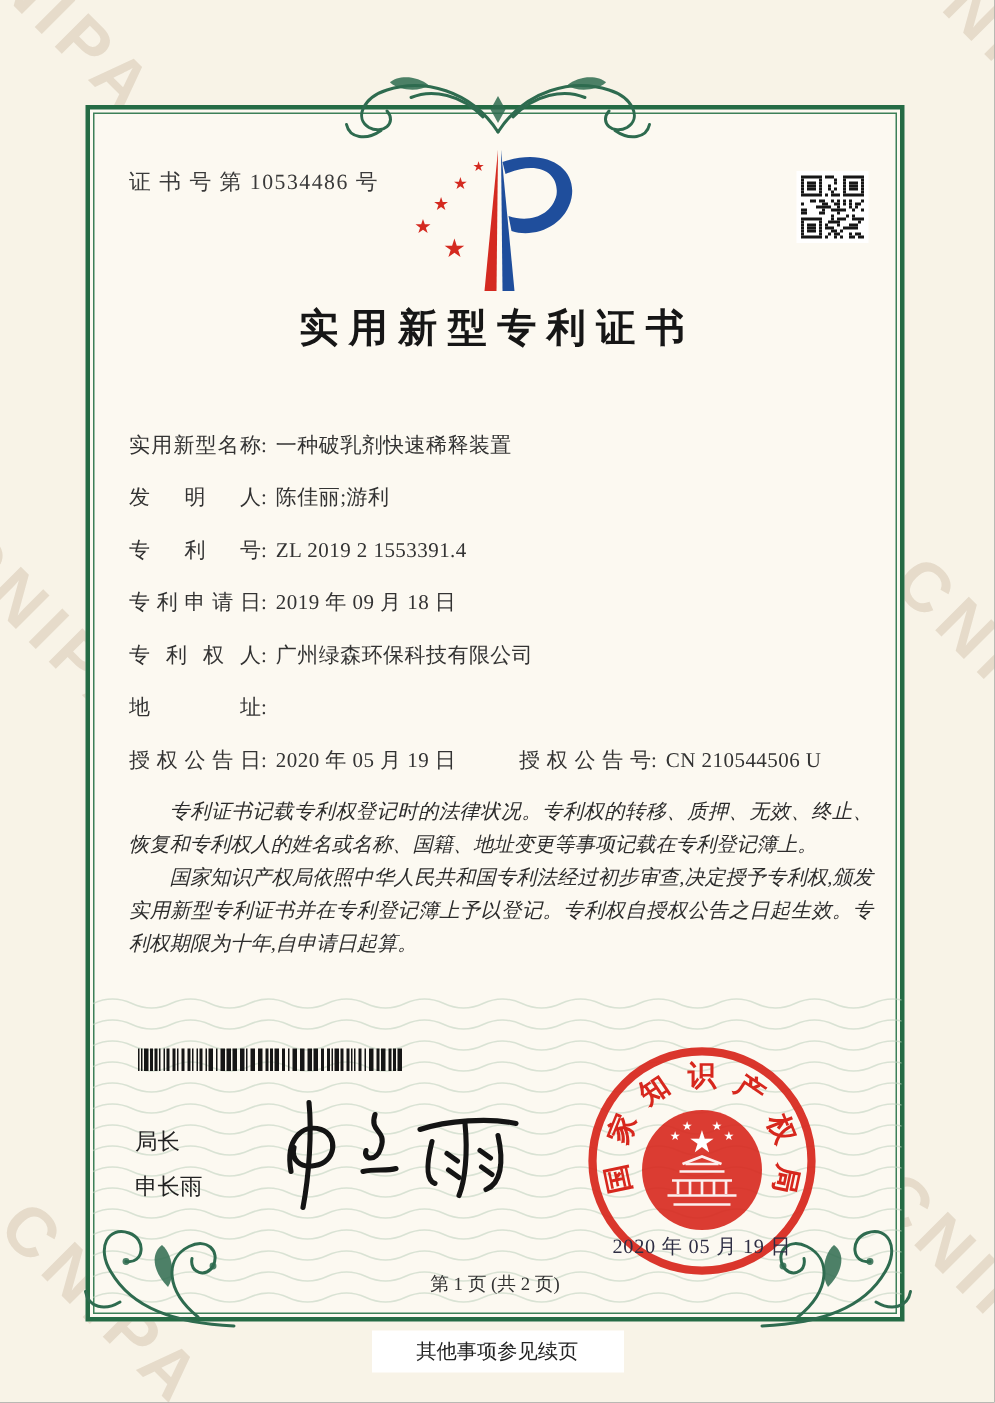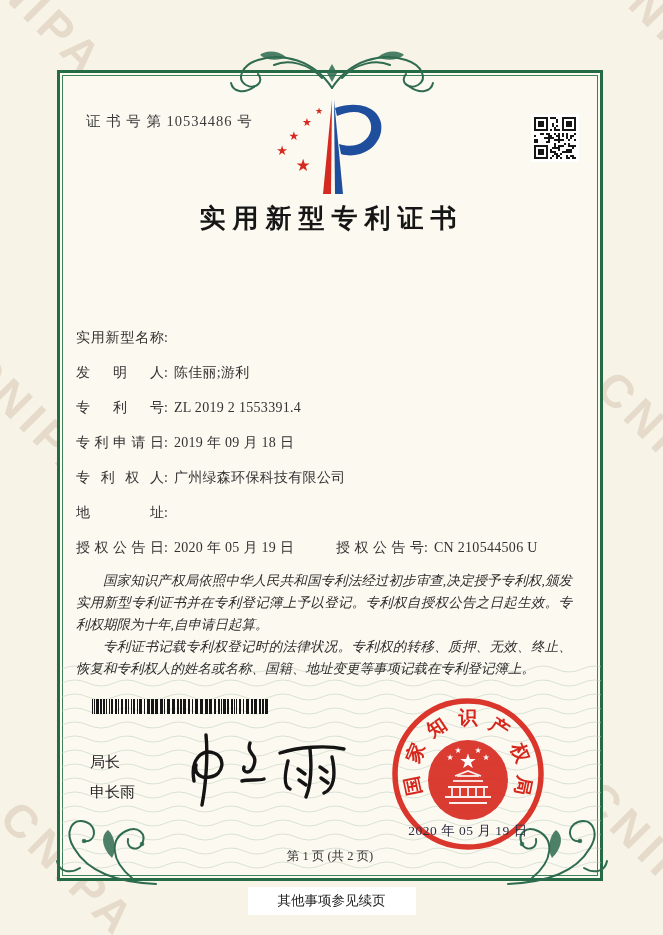--- a/index.html
+++ b/index.html
@@ -30,21 +30,21 @@
   .cert-no{position:absolute;left:86px;top:112px;font-size:14.5px;letter-spacing:1px;color:#3a3a3a;z-index:3;}
   .logo{position:absolute;left:266px;top:96px;width:134px;height:104px;z-index:3;}
   .logo text{font-family:"DejaVu Sans",sans-serif;}
   .qr{position:absolute;left:531px;top:114px;width:48px;height:48px;background:#fff;padding:3px;
       box-sizing:border-box;display:grid;grid-template-columns:repeat(21,1fr);grid-auto-rows:1fr;z-index:3;}
   .qr i{display:block;}
   .qr i.d{background:#161616;}
   .title{position:absolute;left:0;width:663px;top:201px;text-align:center;font-size:26px;font-weight:700;
          letter-spacing:7px;color:#161616;z-index:3;}
   
-  .fields-block{position:absolute;left:76px;top:288px;width:496px;font-size:14px;color:#333;z-index:3;margin-top:40px;}
+  .fields-block{position:absolute;left:86px;top:288px;width:496px;font-size:14px;color:#333;z-index:3;}
   .field-row{display:flex;line-height:19px;margin-bottom:16px;}
   .flabel{display:inline-block;width:88px;text-align:justify;text-align-last:justify;flex:none;}
   .fcolon{flex:none;margin-right:6px;}
   .fvalue{letter-spacing:.3px;}
   .grant-row{position:relative;line-height:19px;margin-bottom:12px;height:20px;}
   .gpair1{display:flex;}
   .gpair2{position:absolute;left:260px;top:0;display:flex;}
   .paras{margin-top:6px;font-size:13.5px;line-height:22px;text-align:justify;color:#2c2c2c;font-style:italic;}
   .paras p{margin:0;text-indent:2em;}
   
@@ -591,20 +591,21 @@
       <i class="d"></i>
     </div>
 
   <div class="title">实用新型专利证书</div>
 
   <div class="fields-block">
     <div>
         <div class="field-row">
           <span class="flabel">实用新型名称</span>
           <span class="fcolon">:</span>
+          <span class="fvalue">一种破乳剂快速稀释装置</span>
         </div>
         <div class="field-row">
           <span class="flabel">发明人</span>
           <span class="fcolon">:</span>
           <span class="fvalue">陈佳丽;游利</span>
         </div>
         <div class="field-row">
           <span class="flabel">专利号</span>
           <span class="fcolon">:</span>
           <span class="fvalue">ZL 2019 2 1553391.4</span>
@@ -630,22 +631,22 @@
           <span class="fcolon">:</span>
         <span class="fvalue">2020 年 05 月 19 日</span>
       </span>
       <span class="gpair2">
         <span class="flabel">授权公告号</span>
           <span class="fcolon">:</span>
         <span class="fvalue">CN 210544506 U</span>
       </span>
     </div>
     <div class="paras">
+      <p>专利证书记载专利权登记时的法律状况。专利权的转移、质押、无效、终止、恢复和专利权人的姓名或名称、国籍、地址变更等事项记载在专利登记簿上。</p>
       <p>国家知识产权局依照中华人民共和国专利法经过初步审查,决定授予专利权,颁发实用新型专利证书并在专利登记簿上予以登记。专利权自授权公告之日起生效。专利权期限为十年,自申请日起算。</p>
-      <p>专利证书记载专利权登记时的法律状况。专利权的转移、质押、无效、终止、恢复和专利权人的姓名或名称、国籍、地址变更等事项记载在专利登记簿上。</p>
     </div>
   </div>
 
   <div class="barcode"><i style="width:1px;margin-right:1px"></i><i style="width:1px;margin-right:1px"></i><i style="width:3px;margin-right:1px"></i><i style="width:2px;margin-right:1px"></i><i style="width:2px;margin-right:1px"></i><i style="width:1px;margin-right:2px"></i><i style="width:1px;margin-right:1px"></i><i style="width:2px;margin-right:2px"></i><i style="width:2px;margin-right:1px"></i><i style="width:1px;margin-right:2px"></i><i style="width:2px;margin-right:2px"></i><i style="width:2px;margin-right:1px"></i><i style="width:1px;margin-right:2px"></i><i style="width:1px;margin-right:1px"></i><i style="width:2px;margin-right:2px"></i><i style="width:1px;margin-right:1px"></i><i style="width:3px;margin-right:2px"></i><i style="width:1px;margin-right:2px"></i><i style="width:3px;margin-right:1px"></i><i style="width:3px;margin-right:1px"></i><i style="width:3px;margin-right:2px"></i><i style="width:3px;margin-right:1px"></i><i style="width:1px;margin-right:2px"></i><i style="width:3px;margin-right:2px"></i><i style="width:3px;margin-right:2px"></i><i style="width:2px;margin-right:1px"></i><i style="width:2px;margin-right:1px"></i><i style="width:3px;margin-right:2px"></i><i style="width:2px;margin-right:2px"></i><i style="width:1px;margin-right:2px"></i><i style="width:3px;margin-right:2px"></i><i style="width:3px;margin-right:2px"></i><i style="width:3px;margin-right:1px"></i><i style="width:3px;margin-right:2px"></i><i style="width:2px;margin-right:2px"></i><i style="width:2px;margin-right:1px"></i><i style="width:1px;margin-right:1px"></i><i style="width:3px;margin-right:1px"></i><i style="width:2px;margin-right:2px"></i><i style="width:2px;margin-right:1px"></i><i style="width:1px;margin-right:1px"></i><i style="width:1px;margin-right:2px"></i><i style="width:2px;margin-right:2px"></i><i style="width:1px;margin-right:2px"></i><i style="width:3px;margin-right:2px"></i><i style="width:2px;margin-right:1px"></i><i style="width:3px;margin-right:2px"></i><i style="width:2px;margin-right:1px"></i><i style="width:2px;margin-right:1px"></i><i style="width:3px;margin-right:2px"></i></div>
 
   <div class="director">
     <div>局长</div>
     <div>申长雨</div>
   </div>
 

